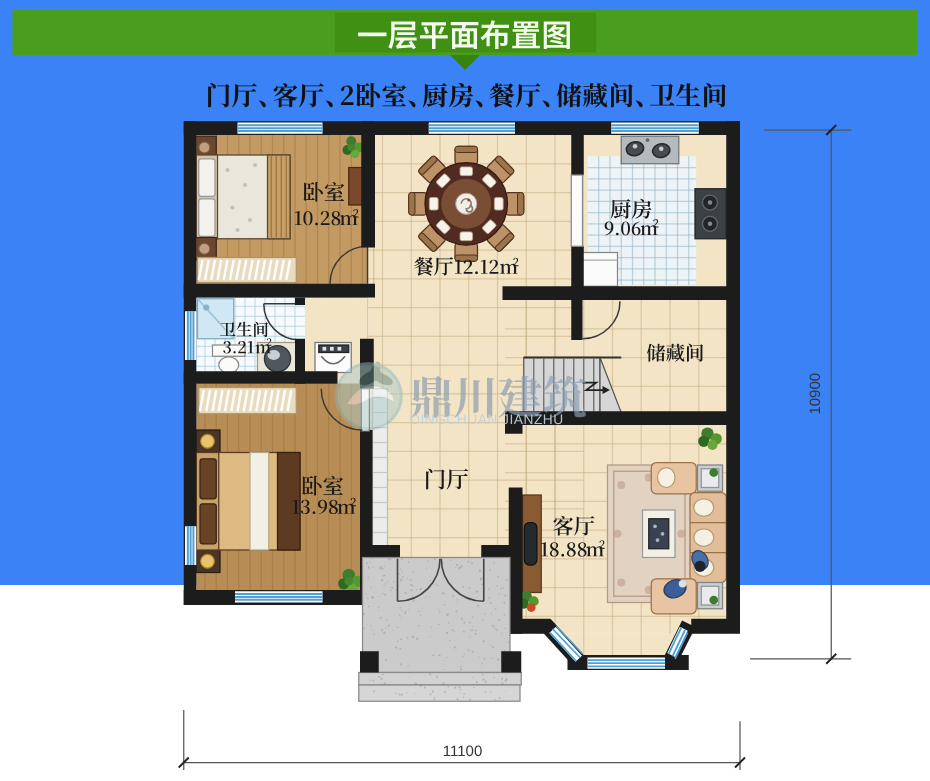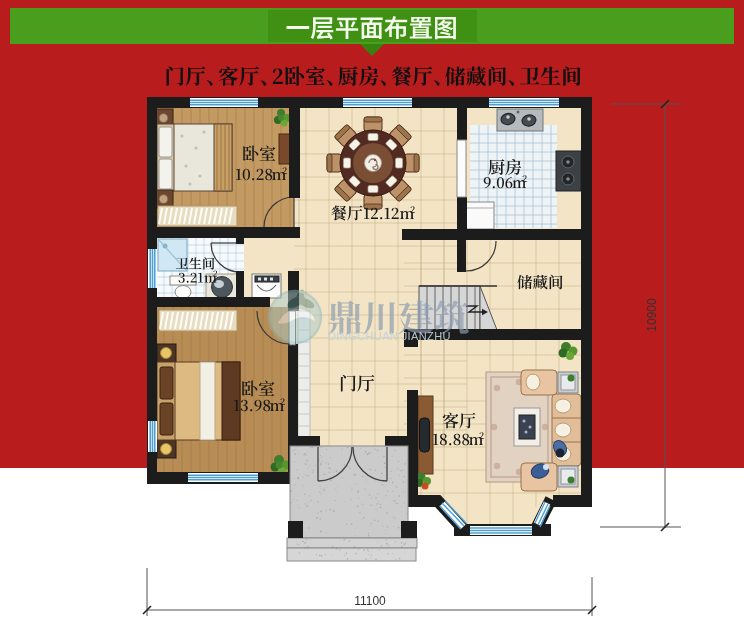--- a/index.html
+++ b/index.html
@@ -1,15 +1,15 @@
 <!DOCTYPE html>
 <html><head><meta charset="utf-8"><style>
 html,body{margin:0;padding:0;background:#fff;width:744px;height:625px;overflow:hidden}
 </style></head><body>
-<div style="position:relative;width:744px;height:468px;background:#b91c1c;font-family:'Liberation Sans',sans-serif;">
+<div style="position:relative;width:744px;height:468px;background:#3b82f6;font-family:'Liberation Sans',sans-serif;">
 <div style="position:absolute;left:10px;top:8px;width:724px;height:36px;background:#4a9e1e;"></div>
     <div style="position:absolute;left:268px;top:10px;width:209px;height:32px;background:#3f9013;"></div>
     <div style="position:absolute;left:360px;top:44px;width:0;height:0;border-left:12px solid transparent;border-right:12px solid transparent;border-top:12px solid #37830f;"></div>
 <svg width="744" height="625" viewBox="0 0 744 625" style="position:absolute;left:0;top:0">
 <path d="M286.5 26H309.2V28.9H286.5Z M313 17.2H315.7V24.5Q315.7 26.1 315.6 28Q315.5 29.9 315.2 31.8Q315 33.8 314.4 35.7Q313.9 37.5 313.1 39.1Q312.8 38.9 312.4 38.6Q311.9 38.3 311.5 38.1Q311 37.9 310.7 37.8Q311.5 36.3 312 34.6Q312.4 32.9 312.7 31.2Q312.9 29.4 313 27.7Q313 26 313 24.5ZM315 17.2H332.2V24.1H315V21.8H329.5V19.5H315ZM317.7 25.7H331.7V28H317.7ZM316.3 30H333.3V32.3H316.3ZM326.9 33.5 329.2 32.5Q329.8 33.4 330.5 34.5Q331.2 35.5 331.8 36.5Q332.4 37.5 332.8 38.2L330.3 39.4Q330 38.6 329.4 37.6Q328.8 36.6 328.2 35.5Q327.5 34.4 326.9 33.5ZM317.6 39Q317.5 38.7 317.3 38.3Q317.2 37.9 317 37.4Q316.8 36.9 316.6 36.6Q317 36.5 317.3 36.3Q317.7 36 318 35.6Q318.2 35.3 318.5 34.9Q318.9 34.4 319.3 33.8Q319.7 33.1 320.1 32.4Q320.5 31.6 320.9 30.9L323.9 31.6Q323.2 32.7 322.4 33.8Q321.7 34.9 320.8 35.9Q320 36.9 319.2 37.7V37.7Q319.2 37.7 318.9 37.9Q318.7 38 318.4 38.2Q318.1 38.4 317.8 38.6Q317.6 38.8 317.6 39ZM317.6 39 317.5 37.1 319 36.3 329.9 35.6Q330 36.1 330.2 36.7Q330.3 37.3 330.4 37.7Q327.3 37.9 325.1 38.1Q323 38.3 321.6 38.4Q320.3 38.5 319.5 38.6Q318.7 38.7 318.3 38.8Q317.9 38.9 317.6 39Z M337.2 17.7H356.8V20.3H337.2ZM335.9 28.2H358.2V30.8H335.9ZM338.7 22 341.1 21.2Q341.6 22.1 342 23Q342.4 23.9 342.7 24.8Q343.1 25.7 343.2 26.4L340.7 27.3Q340.5 26.6 340.2 25.7Q339.9 24.8 339.5 23.8Q339.2 22.8 338.7 22ZM352.8 21.2 355.6 21.9Q355.2 22.9 354.7 23.8Q354.2 24.8 353.7 25.7Q353.3 26.6 352.8 27.3L350.5 26.6Q350.9 25.8 351.4 24.9Q351.8 23.9 352.2 23Q352.6 22 352.8 21.2ZM345.6 18.8H348.4V39.1H345.6Z M368.1 27H374.6V29.1H368.1ZM368.1 31.2H374.6V33.3H368.1ZM363.3 35.4H380.1V37.9H363.3ZM361.6 22.6H381.6V39.1H378.9V25H364.2V39.1H361.6ZM367 24.2H369.4V36.5H367ZM373.5 24.2H375.9V36.5H373.5ZM369.9 18.8 373 19.5Q372.6 20.8 372.2 22.1Q371.8 23.4 371.4 24.4L369 23.8Q369.2 23.1 369.4 22.2Q369.5 21.3 369.7 20.4Q369.8 19.5 369.9 18.8ZM360.6 17.6H382.7V20.1H360.6Z M385.3 19.7H407.2V22.3H385.3ZM396.1 23.3H398.8V39.1H396.1ZM389.2 26.2H404.4V28.7H391.8V36.9H389.2ZM403.3 26.2H406V34Q406 34.9 405.7 35.5Q405.5 36 404.8 36.3Q404.1 36.6 403.1 36.7Q402.1 36.7 400.6 36.7Q400.6 36.2 400.3 35.5Q400.1 34.8 399.8 34.3Q400.4 34.4 401 34.4Q401.7 34.4 402.1 34.4Q402.6 34.4 402.8 34.4Q403.1 34.4 403.2 34.3Q403.3 34.2 403.3 33.9ZM393.3 16.1 396 16.7Q395.1 19.7 393.8 22.6Q392.4 25.5 390.5 28Q388.5 30.5 385.9 32.4Q385.8 32 385.5 31.6Q385.2 31.2 385 30.8Q384.7 30.3 384.4 30.1Q386.2 28.9 387.6 27.3Q389 25.7 390.1 23.9Q391.2 22 392 20Q392.8 18.1 393.3 16.1Z M424.7 18.8V20.5H428V18.8ZM419.2 18.8V20.5H422.3V18.8ZM413.7 18.8V20.5H416.8V18.8ZM411.2 17.1H430.6V22.3H411.2ZM410.1 23.4H431.2V25.4H410.1ZM419.3 21.7 422 21.9Q421.9 23.2 421.6 24.7Q421.3 26.1 421.1 27.2H418.6Q418.8 26.5 418.9 25.5Q419.1 24.6 419.2 23.6Q419.3 22.6 419.3 21.7ZM409.8 36.6H431.9V38.5H409.8ZM414.1 29.2H427.4V30.5H414.1ZM414.2 31.6H427.4V33H414.2ZM414.3 34.1H427.6V35.5H414.3ZM412.8 26.5H428.8V37.6H426.2V28.1H415.3V37.6H412.8Z M435 17.1H455.9V39.2H453.2V19.5H437.5V39.2H435ZM436.5 35.9H454.7V38.2H436.5ZM442 30.3 443.1 28.8Q444.1 29 445.2 29.3Q446.4 29.6 447.4 30Q448.4 30.3 449.2 30.7L448.1 32.3Q447.4 32 446.3 31.6Q445.3 31.2 444.2 30.9Q443 30.6 442 30.3ZM443.2 19.6 445.3 20.3Q444.6 21.4 443.6 22.5Q442.7 23.5 441.6 24.5Q440.6 25.4 439.6 26Q439.4 25.8 439.1 25.5Q438.7 25.2 438.4 24.9Q438.1 24.7 437.8 24.5Q439.3 23.6 440.8 22.3Q442.2 21 443.2 19.6ZM449.7 21.6H450.1L450.5 21.5L452 22.3Q451 23.8 449.5 25.1Q448 26.4 446.2 27.4Q444.4 28.4 442.5 29.1Q440.5 29.8 438.6 30.3Q438.5 30 438.3 29.6Q438.1 29.2 437.9 28.8Q437.6 28.4 437.4 28.1Q439.2 27.8 441.1 27.2Q443 26.6 444.6 25.8Q446.3 25 447.6 24Q448.9 23 449.7 21.9ZM442.5 23.2Q443.6 24.3 445.3 25.3Q447 26.2 449.1 26.9Q451.2 27.6 453.3 28Q453 28.4 452.5 28.9Q452.1 29.5 451.9 30Q449.7 29.5 447.6 28.7Q445.4 27.8 443.6 26.6Q441.8 25.5 440.6 24ZM443.1 21.6H450.4V23.5H441.7ZM439.7 33.5 440.9 31.8Q442.2 31.9 443.5 32.1Q444.9 32.3 446.2 32.6Q447.6 32.9 448.8 33.2Q450 33.6 450.9 33.9L449.8 35.7Q448.6 35.3 446.9 34.9Q445.2 34.4 443.3 34.1Q441.4 33.7 439.7 33.5Z" fill="#f4fbee"></path>
 <path d="M168.3 66.4Q169.9 66.6 170.9 67.1Q171.9 67.5 172.3 68.1Q172.8 68.7 172.8 69.2Q172.9 69.8 172.6 70.2Q172.3 70.6 171.8 70.7Q171.3 70.8 170.7 70.5Q170.5 69.8 170.1 69.1Q169.7 68.3 169.1 67.7Q168.6 67 168.1 66.5ZM169.7 69.4Q169.7 69.7 169.5 69.8Q169.3 70 168.9 70.1V85Q168.9 85.2 168.6 85.3Q168.3 85.5 167.8 85.7Q167.4 85.8 166.9 85.8H166.5V69.1ZM182 68.4V69H173.8L173.6 68.4ZM180.3 68.4 181.4 67.1 183.7 68.9Q183.6 69.1 183.4 69.2Q183.2 69.3 182.9 69.4V82.9Q182.9 83.7 182.7 84.3Q182.5 84.9 181.8 85.3Q181 85.7 179.6 85.8Q179.5 85.2 179.4 84.8Q179.3 84.4 179 84.1Q178.7 83.8 178.2 83.6Q177.7 83.4 176.8 83.2V82.9Q176.8 82.9 177.2 83Q177.6 83 178.2 83Q178.8 83.1 179.3 83.1Q179.8 83.1 180 83.1Q180.3 83.1 180.4 83Q180.5 82.9 180.5 82.6V68.4Z M188.1 68.1V67.1L190.9 68.3H190.6V73.6Q190.6 74.7 190.5 76Q190.4 77.3 190.2 78.6Q189.9 79.9 189.4 81.2Q188.9 82.5 188 83.7Q187.2 84.9 185.8 85.8L185.6 85.7Q186.8 83.9 187.3 81.9Q187.8 79.8 187.9 77.7Q188.1 75.6 188.1 73.6V68.3ZM203 66.6Q203 66.6 203.3 66.8Q203.5 67 203.9 67.3Q204.3 67.6 204.7 67.9Q205.1 68.2 205.4 68.5Q205.3 68.9 204.8 68.9H190V68.3H201.7ZM199.1 82.7Q199.1 83.5 198.9 84.2Q198.7 84.8 198 85.2Q197.3 85.6 195.8 85.7Q195.8 85.1 195.7 84.7Q195.6 84.2 195.3 84Q195 83.7 194.6 83.5Q194.2 83.3 193.3 83.1V82.9Q193.3 82.9 193.7 82.9Q194 82.9 194.5 82.9Q195.1 83 195.5 83Q196 83 196.2 83Q196.4 83 196.5 82.9Q196.6 82.8 196.6 82.6V72.6H199.1ZM202.6 70.9Q202.6 70.9 202.8 71.1Q203.1 71.2 203.4 71.6Q203.8 71.9 204.2 72.2Q204.6 72.6 204.9 72.9Q204.9 73.1 204.8 73.2Q204.6 73.2 204.4 73.2H191.1L190.9 72.6H201.3Z M211.3 85.7Q210.8 85.7 210.5 85.4Q210.2 85.2 210 84.7Q209.7 84.1 209.3 83.5Q209 82.8 208.5 82.1Q207.9 81.3 207 80.6L207.2 80.3Q209.2 80.7 210.4 81.4Q211.6 82 212.2 82.9Q212.5 83.3 212.5 83.6Q212.6 84 212.6 84.3Q212.6 84.9 212.3 85.3Q211.9 85.7 211.3 85.7Z M225.3 85.1Q225.3 85.2 225.1 85.4Q224.9 85.5 224.4 85.7Q224 85.8 223.4 85.8H223V79L223.2 78.7L225.6 79.6H225.3ZM232.9 79.6V80.1H224V79.6ZM232.1 72.1V72.7H225.3L225.6 72.1ZM231.2 79.6 232.3 78.4 234.5 80.1Q234.4 80.2 234.2 80.3Q234.1 80.4 233.8 80.5V85.1Q233.8 85.1 233.4 85.3Q233.1 85.4 232.6 85.5Q232.2 85.7 231.8 85.7H231.4V79.6ZM232.8 83.7V84.3H223.9V83.7ZM230.6 72.1 232.2 70.7 234.5 73Q234.4 73.1 234.1 73.2Q233.9 73.2 233.5 73.3Q232.4 74.6 230.8 75.8Q229.2 76.9 227.3 77.9Q225.4 78.8 223.2 79.6Q221 80.3 218.8 80.7L218.6 80.5Q220.7 79.8 222.6 78.9Q224.5 78 226.1 76.9Q227.7 75.8 228.9 74.6Q230.2 73.3 230.9 72.1ZM228.3 71.1Q228.2 71.3 228 71.4Q227.8 71.5 227.4 71.4Q225.9 73.6 223.9 74.9Q222 76.2 219.9 77L219.7 76.8Q220.7 76 221.7 75Q222.8 73.9 223.7 72.5Q224.6 71.2 225.2 69.7ZM224.9 72.4Q225.8 73.8 227.1 74.8Q228.5 75.7 230.3 76.4Q232.1 77 234 77.4Q236 77.8 238 78L238 78.2Q237.2 78.4 236.7 79Q236.3 79.6 236.1 80.4Q233.4 79.9 231.2 78.9Q229 78 227.3 76.4Q225.7 74.9 224.6 72.6ZM226.3 66.5Q227.7 66.5 228.4 66.7Q229.2 67 229.5 67.4Q229.9 67.8 229.8 68.3Q229.8 68.7 229.4 69Q229.1 69.4 228.6 69.4Q228.1 69.5 227.6 69.1Q227.5 68.4 227.1 67.8Q226.7 67.1 226.1 66.7ZM234.5 69.3 235.7 68.1 237.9 70.1Q237.7 70.3 237.1 70.4Q236.6 70.9 235.8 71.5Q235.1 72.1 234.4 72.5L234.2 72.3Q234.3 71.9 234.4 71.4Q234.5 70.8 234.6 70.3Q234.7 69.7 234.7 69.3ZM221.6 68.2Q222 69.4 222 70.3Q222 71.2 221.7 71.9Q221.4 72.5 220.9 72.8Q220.6 73 220.2 73.1Q219.8 73.1 219.5 72.9Q219.1 72.7 219 72.4Q218.8 71.8 219.1 71.4Q219.3 71 219.8 70.7Q220.2 70.5 220.5 70.2Q220.9 69.8 221.1 69.3Q221.3 68.7 221.3 68.2ZM235.6 69.3V69.9H221.2V69.3Z M241.7 68.1V67.1L244.5 68.3H244.1V73.6Q244.1 74.7 244.1 76Q244 77.3 243.8 78.6Q243.5 79.9 243 81.2Q242.5 82.5 241.6 83.7Q240.8 84.9 239.4 85.8L239.2 85.7Q240.3 83.9 240.9 81.9Q241.4 79.8 241.5 77.7Q241.7 75.6 241.7 73.6V68.3ZM256.6 66.6Q256.6 66.6 256.9 66.8Q257.1 67 257.5 67.3Q257.8 67.6 258.3 67.9Q258.7 68.2 259 68.5Q258.9 68.9 258.4 68.9H243.6V68.3H255.3ZM252.7 82.7Q252.7 83.5 252.5 84.2Q252.2 84.8 251.5 85.2Q250.8 85.6 249.4 85.7Q249.4 85.1 249.3 84.7Q249.1 84.2 248.9 84Q248.6 83.7 248.2 83.5Q247.7 83.3 246.9 83.1V82.9Q246.9 82.9 247.2 82.9Q247.6 82.9 248.1 82.9Q248.6 83 249.1 83Q249.5 83 249.7 83Q250 83 250.1 82.9Q250.2 82.8 250.2 82.6V72.6H252.7ZM256.2 70.9Q256.2 70.9 256.4 71.1Q256.6 71.2 257 71.6Q257.4 71.9 257.8 72.2Q258.2 72.6 258.5 72.9Q258.5 73.1 258.3 73.2Q258.2 73.2 258 73.2H244.7L244.5 72.6H254.8Z M264.9 85.7Q264.4 85.7 264.1 85.4Q263.8 85.2 263.5 84.7Q263.3 84.1 262.9 83.5Q262.6 82.8 262 82.1Q261.5 81.3 260.6 80.6L260.7 80.3Q262.8 80.7 264 81.4Q265.2 82 265.8 82.9Q266 83.3 266.1 83.6Q266.2 84 266.2 84.3Q266.2 84.9 265.8 85.3Q265.5 85.7 264.9 85.7Z M272.8 84V82.4Q273.8 81.4 274.6 80.3Q275.5 79.3 276.3 78.4Q277.4 77.1 278.1 76.2Q278.8 75.2 279.2 74.3Q279.5 73.4 279.5 72.4Q279.5 70.8 278.8 69.9Q278.1 69.1 276.8 69.1Q276.3 69.1 275.8 69.2Q275.4 69.3 274.8 69.6L275.8 69.1L275.3 71.3Q275.1 72.2 274.8 72.5Q274.4 72.8 274 72.8Q273.5 72.8 273.2 72.5Q272.9 72.3 272.8 72Q272.9 70.8 273.6 70Q274.3 69.2 275.4 68.8Q276.5 68.4 277.7 68.4Q280.1 68.4 281.2 69.5Q282.3 70.7 282.3 72.5Q282.3 73.6 281.7 74.5Q281.2 75.5 280 76.6Q278.8 77.7 277 79.3Q276.7 79.6 276.2 80.1Q275.7 80.5 275.1 81.1Q274.5 81.6 273.9 82.2L274.1 81.5V81.8H282.8V84Z M298.5 72.6Q300.4 73 301.6 73.8Q302.8 74.5 303.4 75.2Q304 76 304.1 76.7Q304.2 77.4 303.9 77.9Q303.6 78.4 303.1 78.5Q302.6 78.6 301.9 78.1Q301.7 77.4 301.4 76.7Q301 75.9 300.5 75.2Q300 74.5 299.4 73.9Q298.9 73.2 298.3 72.7ZM299.5 66.7Q299.5 66.9 299.4 67.1Q299.2 67.2 298.8 67.3V85Q298.8 85.1 298.5 85.3Q298.2 85.5 297.8 85.7Q297.4 85.8 296.9 85.8H296.5V66.4ZM292.8 72.8 293.8 71.7 295.7 73.4Q295.6 73.5 295.4 73.6Q295.3 73.7 295 73.7V78.5Q295 78.6 294.7 78.7Q294.4 78.8 294 78.9Q293.6 79 293.2 79H292.7V72.8ZM293.6 77.5V78.1H286.9V77.5ZM293.6 72.8V73.4H286.8V72.8ZM291.8 77.7V83.7H289.6V77.7ZM291.8 68.2V73.1H289.6V68.2ZM294.1 81.6Q294.1 81.6 294.3 81.8Q294.6 82 294.9 82.3Q295.2 82.6 295.6 83Q296 83.3 296.3 83.6Q296.2 84 295.7 84H286.9V83.4H292.9ZM293.6 66.4Q293.6 66.4 293.8 66.6Q294 66.8 294.4 67.1Q294.7 67.3 295.1 67.7Q295.4 68 295.7 68.3Q295.7 68.6 295.2 68.6H286.8V68H292.4ZM287.3 68.4 287.9 68.7V84H288L287.3 85.1L285 83.7Q285.2 83.5 285.5 83.3Q285.8 83 286 82.9L285.6 83.7V68.4ZM285.6 66.8 288.2 68H287.9V69.3Q287.9 69.3 287.3 69.3Q286.8 69.3 285.6 69.3V68Z M313.4 66.5Q314.8 66.5 315.6 66.7Q316.3 67 316.7 67.4Q317 67.8 316.9 68.3Q316.9 68.7 316.6 69Q316.3 69.4 315.8 69.4Q315.3 69.5 314.7 69.1Q314.6 68.4 314.2 67.8Q313.8 67.1 313.3 66.7ZM321.6 69.3 322.8 68.1 325 70.1Q324.8 70.3 324.2 70.4Q323.7 70.9 323.1 71.4Q322.4 72 321.8 72.4L321.6 72.2Q321.7 71.8 321.7 71.3Q321.8 70.8 321.8 70.2Q321.8 69.7 321.8 69.3ZM308.7 68.2Q309.1 69.4 309.1 70.3Q309.1 71.2 308.8 71.9Q308.5 72.5 308 72.8Q307.7 73 307.3 73Q306.9 73 306.6 72.9Q306.3 72.7 306.1 72.3Q305.9 71.8 306.2 71.4Q306.5 70.9 306.9 70.7Q307.3 70.5 307.6 70.1Q308 69.7 308.2 69.2Q308.4 68.7 308.4 68.2ZM322.7 69.3V69.9H308.3V69.3ZM316.7 73.7Q316.6 73.9 316.3 73.9Q316 74 315.4 73.8L316.1 73.7Q315.6 74.1 314.8 74.6Q314 75 313 75.4Q312.1 75.8 311.1 76.2Q310.2 76.6 309.3 76.8L309.3 76.6H310.3Q310.3 77.6 310 78.1Q309.7 78.7 309.3 78.9L308.2 76.3Q308.2 76.3 308.5 76.2Q308.8 76.2 308.9 76.1Q309.6 75.9 310.3 75.4Q311 74.9 311.7 74.4Q312.4 73.8 312.9 73.2Q313.5 72.7 313.8 72.2ZM308.8 76.4Q309.8 76.4 311.7 76.4Q313.5 76.3 315.9 76.3Q318.2 76.2 320.7 76.2L320.7 76.5Q318.9 76.9 316 77.4Q313.1 77.9 309.4 78.4ZM318 74.1Q319.7 74.4 320.7 74.9Q321.8 75.4 322.3 76Q322.8 76.6 322.9 77.1Q323 77.7 322.8 78.1Q322.6 78.5 322.1 78.6Q321.7 78.8 321.1 78.5Q320.8 77.7 320.2 77Q319.7 76.2 319 75.5Q318.4 74.8 317.8 74.3ZM322.3 82.6Q322.3 82.6 322.6 82.8Q322.8 83 323.2 83.3Q323.6 83.6 324 83.9Q324.5 84.2 324.8 84.6Q324.7 84.9 324.2 84.9H306.1L306 84.3H321ZM320.4 79Q320.4 79 320.7 79.2Q320.9 79.4 321.3 79.7Q321.7 80 322.1 80.3Q322.5 80.6 322.9 80.9Q322.8 81.3 322.3 81.3H308.2L308 80.7H319.1ZM319.7 70.6Q319.7 70.6 319.9 70.8Q320.1 70.9 320.5 71.2Q320.8 71.5 321.2 71.8Q321.6 72.1 322 72.4Q321.9 72.5 321.8 72.6Q321.6 72.7 321.4 72.7H308.9L308.8 72.1H318.4ZM317.3 77.9Q317.3 78.1 317.1 78.3Q317 78.4 316.6 78.5V84.7H314V77.7Z M331 85.7Q330.6 85.7 330.3 85.4Q329.9 85.2 329.7 84.7Q329.4 84.1 329.1 83.5Q328.8 82.8 328.2 82.1Q327.6 81.3 326.7 80.6L326.9 80.3Q329 80.7 330.2 81.4Q331.4 82 331.9 82.9Q332.2 83.3 332.3 83.6Q332.4 84 332.4 84.3Q332.4 84.9 332 85.3Q331.6 85.7 331 85.7Z M342.4 71.1H347.4L348.6 69.6Q348.6 69.6 349 69.9Q349.3 70.1 349.9 70.6Q350.4 71 350.8 71.4Q350.7 71.7 350.2 71.7H342.6ZM349.9 73.7H355.5L356.4 72.1Q356.4 72.1 356.7 72.4Q357 72.7 357.4 73.2Q357.8 73.6 358.1 73.9Q358 74.3 357.5 74.3H350.1ZM343.8 77.1H348.6V77.6H343.8ZM353.2 69.6 356.3 69.9Q356.3 70.1 356.1 70.2Q355.9 70.4 355.6 70.4V83.1Q355.6 83.9 355.4 84.5Q355.2 85.1 354.6 85.4Q353.9 85.7 352.6 85.9Q352.6 85.3 352.5 84.9Q352.4 84.5 352.2 84.2Q352 83.9 351.6 83.7Q351.3 83.5 350.6 83.4V83.1Q350.6 83.1 350.9 83.2Q351.1 83.2 351.6 83.2Q352 83.2 352.3 83.2Q352.7 83.3 352.8 83.3Q353.1 83.3 353.2 83.2Q353.2 83.1 353.2 82.9ZM341.4 83.2Q342.2 83.1 343.7 82.9Q345.2 82.7 347.1 82.5Q349 82.2 351.1 81.8L351.1 82.1Q349.9 82.7 348 83.4Q346.1 84.2 343.3 85.1Q343.2 85.5 342.8 85.6ZM343.7 78.7Q344.7 79.2 345.2 79.7Q345.7 80.3 345.8 80.8Q345.9 81.3 345.7 81.7Q345.6 82.1 345.2 82.3Q344.9 82.5 344.5 82.4Q344 82.3 343.7 81.9Q343.8 81.1 343.7 80.2Q343.6 79.4 343.4 78.8ZM350.4 75.8Q351.5 76.3 352.1 76.9Q352.7 77.6 352.9 78.1Q353 78.7 352.9 79.2Q352.8 79.7 352.4 79.9Q352.1 80.2 351.7 80.1Q351.2 80 350.8 79.6Q350.9 79 350.8 78.3Q350.7 77.6 350.5 77Q350.4 76.4 350.2 75.9ZM347.1 78.5 349.9 79.2Q349.8 79.4 349.6 79.5Q349.4 79.7 349.1 79.7Q348.7 80.4 348 81.3Q347.4 82.2 346.7 82.9H346.4Q346.6 82.3 346.7 81.5Q346.8 80.7 346.9 80Q347 79.2 347.1 78.5ZM342.9 73.7V72.8L345 73.7H348.6V74.3H345V78.1Q345 78.2 344.7 78.4Q344.4 78.5 344 78.7Q343.6 78.8 343.2 78.8H342.9ZM347.5 73.7H347.3L348.3 72.7L350.3 74.2Q350.2 74.3 350.1 74.4Q349.9 74.5 349.6 74.5V77.9Q349.6 78 349.3 78.1Q349 78.2 348.6 78.3Q348.2 78.4 347.9 78.4H347.5ZM339.9 68.1V67.9V67.1L342.5 68.1H342.2V73.2Q342.2 74.6 342.1 76.2Q342 77.9 341.6 79.6Q341.3 81.3 340.5 82.9Q339.8 84.5 338.4 85.9L338.2 85.7Q339 83.8 339.3 81.7Q339.7 79.5 339.8 77.4Q339.9 75.2 339.9 73.2ZM341 68.1H353.7L355.1 66.4Q355.1 66.4 355.3 66.6Q355.6 66.8 356 67.1Q356.3 67.4 356.8 67.7Q357.2 68.1 357.5 68.4Q357.5 68.5 357.3 68.6Q357.2 68.7 357 68.7H341Z M368.6 73.4Q369.9 73.4 370.7 73.6Q371.4 73.9 371.7 74.3Q372.1 74.8 372 75.2Q372 75.6 371.7 75.9Q371.3 76.2 370.9 76.3Q370.4 76.3 369.9 76Q369.7 75.3 369.3 74.6Q368.8 73.9 368.4 73.5ZM370.7 76.5Q370.6 77.6 370.4 78.7Q370.2 79.7 369.7 80.7Q369.3 81.7 368.4 82.6Q367.5 83.5 366 84.3Q364.6 85.1 362.4 85.8L362.2 85.5Q364.3 84.5 365.4 83.4Q366.6 82.3 367.1 81.2Q367.6 80 367.8 78.9Q368 77.7 368 76.5ZM373.8 78.9 375 77.7 377.2 79.5Q376.9 79.8 376.4 79.8Q376.2 82 375.8 83.3Q375.4 84.6 374.7 85.1Q374.2 85.4 373.6 85.5Q372.9 85.7 372 85.7Q372 85.2 371.9 84.8Q371.9 84.5 371.6 84.2Q371.3 84 370.8 83.8Q370.2 83.6 369.6 83.4L369.6 83.2Q370 83.2 370.6 83.3Q371.2 83.3 371.7 83.3Q372.2 83.3 372.4 83.3Q372.8 83.3 373.1 83.2Q373.3 83 373.5 82.4Q373.6 81.9 373.8 81Q373.9 80.1 374 78.9ZM374.7 78.9V79.5H368.4L368.6 78.9ZM376.1 74.7Q376.1 74.7 376.4 74.9Q376.6 75.1 377 75.4Q377.3 75.7 377.7 76Q378.2 76.3 378.5 76.6Q378.4 77 377.9 77H364.5L364.3 76.4H374.9ZM367 66.4Q368.5 66.4 369.4 66.6Q370.2 66.9 370.7 67.3Q371.1 67.8 371.1 68.2Q371.2 68.7 370.9 69.1Q370.7 69.5 370.2 69.6Q369.8 69.7 369.2 69.4Q368.9 68.9 368.6 68.4Q368.2 67.9 367.7 67.4Q367.3 66.9 366.9 66.6ZM375.5 72.7V73.3H362.8V72.7ZM361.8 69.2V68.4L364.6 69.4H364.2V73.9Q364.2 75 364.1 76.3Q364.1 77.5 363.8 78.8Q363.5 80.1 363 81.3Q362.4 82.6 361.5 83.7Q360.5 84.9 359.1 85.8L358.9 85.7Q360.2 83.9 360.8 81.9Q361.5 80 361.6 77.9Q361.8 75.9 361.8 73.9V69.4ZM375.3 69.4V70H362.8V69.4ZM374.2 69.4 375.3 68.2 377.7 70Q377.6 70.1 377.4 70.2Q377.2 70.3 376.9 70.4V73.5Q376.9 73.5 376.5 73.7Q376.2 73.9 375.7 74Q375.3 74.1 374.9 74.1H374.4V69.4Z M384.6 85.7Q384.2 85.7 383.8 85.4Q383.5 85.2 383.3 84.7Q383 84.1 382.7 83.5Q382.3 82.8 381.8 82.1Q381.2 81.3 380.3 80.6L380.5 80.3Q382.6 80.7 383.8 81.4Q385 82 385.5 82.9Q385.8 83.3 385.9 83.6Q385.9 84 385.9 84.3Q385.9 84.9 385.6 85.3Q385.2 85.7 384.6 85.7Z M399.6 81.4Q402.2 81.5 404 81.9Q405.9 82.3 407 82.8Q408.2 83.4 408.8 83.9Q409.4 84.5 409.5 85Q409.6 85.5 409.3 85.7Q408.9 86 408.3 86Q407.6 85.4 406.5 84.8Q405.5 84.2 404.3 83.6Q403 83 401.8 82.6Q400.6 82.1 399.5 81.8ZM398.5 78.9H396.2V78.1V76.5L396.9 76L398.7 76.7H398.5ZM395.4 83.6Q396 83.6 397.1 83.5Q398.2 83.4 399.5 83.2Q400.9 83.1 402.3 83L402.3 83.2Q401.8 83.5 400.9 83.9Q400 84.3 398.8 84.8Q397.7 85.3 396.4 85.8ZM397.9 77.9 398.5 78.2V83.5L396.1 84.4L397.1 83.6Q397.3 84.3 397.2 84.8Q397.1 85.3 396.9 85.7Q396.6 86 396.4 86.1L395 83.7Q395.8 83.3 396 83.1Q396.2 82.9 396.2 82.6V77.9ZM400.2 74.7Q401.3 74.6 401.8 74.8Q402.4 74.9 402.6 75.3Q402.9 75.6 402.8 75.9Q402.8 76.2 402.5 76.5Q402.2 76.7 401.8 76.8Q401.4 76.8 401 76.5Q401 76.1 400.7 75.6Q400.4 75.1 400 74.8ZM397.3 69.8Q397.2 70 397 70Q396.9 70.1 396.5 70Q395.7 70.7 394.6 71.4Q393.5 72.2 392.3 72.6L392.1 72.4Q392.6 72 393.1 71.4Q393.6 70.8 394 70.1Q394.4 69.4 394.6 68.8ZM409.9 81.8Q409.8 81.9 409.6 82Q409.5 82 409.1 81.9Q408.3 82.2 407.1 82.5Q405.9 82.8 404.8 83L404.6 82.8Q405.2 82.4 405.7 81.9Q406.3 81.5 406.9 81Q407.4 80.5 407.7 80.1ZM405.7 80.3V80.9H397.1V80.3ZM405.3 78.5V79.1H397.1V78.5ZM406 76.7V77.3H397.1V76.7ZM404.3 76.7 405.3 75.7 407.4 77.2Q407.2 77.4 406.8 77.5V80.7Q406.8 80.8 406.5 81Q406.2 81.1 405.7 81.3Q405.3 81.4 404.9 81.4H404.4V76.7ZM402.2 73.1Q401.4 73.9 400.3 74.7Q399.1 75.6 397.7 76.3Q396.4 77.1 394.8 77.7Q393.3 78.3 391.8 78.7L391.7 78.4Q393.1 77.8 394.4 77Q395.7 76.2 396.9 75.3Q398.1 74.3 398.9 73.4Q399.8 72.5 400.1 71.6L403.5 72.4Q403.4 72.6 403.2 72.7Q403 72.8 402.5 72.9Q403.2 73.5 404.3 73.9Q405.3 74.4 406.5 74.7Q407.8 75 409 75.2Q410.3 75.4 411.4 75.6L411.4 75.9Q410.7 76.1 410.3 76.7Q409.8 77.3 409.8 78Q408.2 77.5 406.7 76.8Q405.2 76.1 404.1 75.2Q402.9 74.2 402.2 73.1ZM407.2 67.8 408.4 66.6 410.6 68.4Q410.4 68.6 409.8 68.7Q409.1 70.4 407.4 71.7Q405.7 72.9 403.3 73.6L403.2 73.4Q404.9 72.4 406 71Q407 69.5 407.4 67.8ZM402.9 69.6Q405 69.8 406.4 70.3Q407.8 70.8 408.6 71.4Q409.5 72 409.8 72.6Q410.1 73.2 410 73.7Q410 74.2 409.6 74.4Q409.2 74.7 408.6 74.5Q408.1 73.9 407.4 73.2Q406.7 72.6 405.9 71.9Q405.1 71.3 404.3 70.7Q403.5 70.2 402.7 69.8ZM394.5 71Q395.6 71 396.2 71.3Q396.7 71.5 396.9 71.9Q397.1 72.2 397 72.5Q396.9 72.8 396.6 73Q396.3 73.2 395.9 73.2Q395.5 73.2 395.1 72.9Q395.2 72.4 394.9 71.9Q394.7 71.4 394.4 71.1ZM398.7 69.9 399.9 68.9 401.7 70.5Q401.6 70.6 401.4 70.7Q401.2 70.7 400.9 70.8Q399.6 72.7 397.3 74Q395.1 75.3 392.1 75.9L391.9 75.5Q394.4 74.7 396.2 73.2Q398.1 71.8 399 69.9ZM400.2 69.9V70.5H395.2L395.6 69.9ZM408.5 67.8V68.4H402.9L402.7 67.8ZM400.3 66.8Q400.3 66.8 400.6 67Q400.9 67.3 401.3 67.6Q401.7 67.9 402.1 68.2Q402 68.6 401.5 68.6H397.7V68H399.4ZM398.9 66.8Q398.9 66.9 398.8 67Q398.6 67.2 398.4 67.2V70.4H396.3V66.5Z M415 68.1V67.1L417.9 68.3H417.5V73.6Q417.5 74.7 417.4 76Q417.3 77.3 417.1 78.6Q416.8 79.9 416.3 81.2Q415.8 82.5 415 83.7Q414.1 84.9 412.7 85.8L412.5 85.7Q413.7 83.9 414.2 81.9Q414.7 79.8 414.8 77.7Q415 75.6 415 73.6V68.3ZM429.9 66.6Q429.9 66.6 430.2 66.8Q430.4 67 430.8 67.3Q431.2 67.6 431.6 67.9Q432 68.2 432.3 68.5Q432.2 68.9 431.7 68.9H416.9V68.3H428.6ZM426 82.7Q426 83.5 425.8 84.2Q425.6 84.8 424.9 85.2Q424.2 85.6 422.7 85.7Q422.7 85.1 422.6 84.7Q422.5 84.2 422.2 84Q421.9 83.7 421.5 83.5Q421.1 83.3 420.2 83.1V82.9Q420.2 82.9 420.6 82.9Q420.9 82.9 421.5 82.9Q422 83 422.4 83Q422.9 83 423.1 83Q423.3 83 423.4 82.9Q423.5 82.8 423.5 82.6V72.6H426ZM429.5 70.9Q429.5 70.9 429.7 71.1Q430 71.2 430.3 71.6Q430.7 71.9 431.1 72.2Q431.5 72.6 431.9 72.9Q431.8 73.1 431.7 73.2Q431.5 73.2 431.3 73.2H418L417.8 72.6H428.2Z M438.2 85.7Q437.8 85.7 437.4 85.4Q437.1 85.2 436.9 84.7Q436.6 84.1 436.3 83.5Q435.9 82.8 435.4 82.1Q434.8 81.3 433.9 80.6L434.1 80.3Q436.1 80.7 437.3 81.4Q438.5 82 439.1 82.9Q439.4 83.3 439.4 83.6Q439.5 84 439.5 84.3Q439.5 84.9 439.2 85.3Q438.8 85.7 438.2 85.7Z M450.8 82.5Q451.2 82.3 451.9 81.9Q452.6 81.5 453.5 81Q454.4 80.5 455.3 80L455.4 80.2Q455.1 80.6 454.6 81.3Q454.1 81.9 453.5 82.8Q452.8 83.6 452.1 84.5ZM453 72.8 453.5 73.1V82.4L451.5 83.2L452.5 82.3Q452.8 83 452.7 83.5Q452.6 84.1 452.4 84.4Q452.2 84.7 452 84.9L450.4 82.5Q451 82.1 451.2 81.9Q451.4 81.7 451.4 81.4V72.8ZM451.6 72.7 452.6 71.7 454.3 73.3Q454.2 73.4 454 73.6Q453.8 73.7 453.3 73.7L453.5 73.5V74.3H451.4V72.7ZM450.9 67.8Q452.2 68.1 452.8 68.6Q453.5 69.1 453.8 69.6Q454.1 70.1 454 70.6Q453.9 71 453.6 71.3Q453.3 71.6 452.9 71.6Q452.5 71.6 452 71.2Q452 70.6 451.8 70.1Q451.5 69.5 451.3 68.9Q451 68.3 450.7 67.9ZM452.6 72.7V73.3H449.7L449.5 72.7ZM451 67.4Q451 67.6 450.8 67.7Q450.6 67.8 450.2 67.8Q449.7 69.7 449.1 71.4Q448.4 73.2 447.5 74.6Q446.7 76.1 445.6 77.2L445.4 77.1Q445.9 75.7 446.4 74Q446.9 72.2 447.3 70.3Q447.6 68.4 447.8 66.5ZM449.8 72Q449.7 72.2 449.6 72.3Q449.5 72.4 449.2 72.4V85.2Q449.2 85.3 448.9 85.4Q448.6 85.6 448.2 85.7Q447.8 85.8 447.4 85.8H447V72.6L447.9 71.4ZM458.2 85.1Q458.2 85.2 457.7 85.5Q457.2 85.7 456.3 85.7H455.9V75.6V75.6L458.4 76.6H458.2ZM465.1 69.2Q465 69.4 464.8 69.5Q464.6 69.5 464.2 69.5Q463.3 71.2 461.8 72.9Q460.4 74.7 458.4 76.2Q456.4 77.7 453.9 78.7L453.7 78.5Q455.8 77.2 457.4 75.4Q459.1 73.7 460.4 71.7Q461.6 69.8 462.3 68ZM459.6 66.7Q459.6 66.9 459.4 67.1Q459.3 67.2 459 67.2V74.2H456.9V66.5ZM463.3 72.4Q463.3 72.4 463.6 72.6Q463.8 72.8 464.1 73.1Q464.4 73.3 464.7 73.7Q465.1 74 465.3 74.3Q465.3 74.6 464.8 74.6H454.2L454 74H462.2ZM460.3 68.5Q460.3 68.5 460.6 68.8Q460.8 69 461.2 69.4Q461.7 69.8 462 70.1Q461.9 70.5 461.4 70.5H454.7L454.5 69.9H459.3ZM461.3 76.6 462.4 75.4 464.6 77.1Q464.5 77.2 464.3 77.3Q464.1 77.4 463.8 77.5V84.9Q463.8 84.9 463.5 85.1Q463.1 85.2 462.7 85.3Q462.3 85.5 461.9 85.5H461.5V76.6ZM462.2 83.6V84.2H457.3V83.6ZM462.2 80V80.6H457.3V80ZM462.2 76.6V77.1H457.3V76.6Z M483.6 67.2Q483.6 67.2 483.9 67.5Q484.3 67.8 484.8 68.2Q485.2 68.6 485.6 69Q485.5 69.3 485.1 69.3H466.8L466.6 68.7H482.5ZM480.8 66.8Q480.8 67 480.6 67.1Q480.5 67.3 480.1 67.3V70.2Q480.1 70.3 479.8 70.4Q479.5 70.6 479 70.7Q478.6 70.8 478.2 70.8H477.8V66.5ZM474.9 66.8Q474.9 67 474.8 67.1Q474.6 67.2 474.2 67.3V70.7Q474.2 70.8 473.9 70.9Q473.7 71 473.2 71.1Q472.8 71.2 472.4 71.2H472V66.5ZM470 71.7Q469.9 71.9 469.8 72Q469.6 72.2 469.1 72.2V73.9Q469.1 73.9 468.7 73.9Q468.4 73.9 467.4 73.9V72.7V71.5ZM468.7 72.5 469.1 72.7V76.1H469.3L468.7 77L466.8 75.8Q466.9 75.6 467.2 75.4Q467.5 75.2 467.8 75.1L467.4 75.8V72.5ZM472.8 73.4 474.6 74.3H474.4V75.6Q474.4 75.6 474 75.6Q473.6 75.6 472.8 75.6V74.3ZM474 75 474.4 75.2V83H474.5L473.9 83.9L472.2 82.7Q472.3 82.5 472.6 82.3Q472.9 82.1 473.2 82.1L472.8 82.7V75ZM481.5 70.7Q481.5 70.8 481.3 71Q481.1 71.2 480.8 71.2Q480.8 73 480.9 74.7Q481 76.4 481.3 78Q481.6 79.5 482.2 80.7Q482.9 82 483.8 82.8Q484 83 484.2 83Q484.3 82.9 484.4 82.7Q484.6 82.4 484.9 81.7Q485.1 81.1 485.4 80.5L485.6 80.6L485.2 83.5Q485.7 84.2 485.8 84.7Q485.9 85.1 485.7 85.3Q485.3 85.7 484.8 85.7Q484.2 85.7 483.7 85.4Q483.1 85.2 482.7 84.8Q481.4 83.6 480.6 82.1Q479.8 80.6 479.4 78.7Q478.9 76.9 478.8 74.8Q478.6 72.7 478.6 70.4ZM485.3 74.5Q485.2 74.7 485 74.8Q484.8 74.9 484.5 74.9Q483.8 77.7 482.6 79.9Q481.5 82 479.9 83.4Q478.3 84.9 476.2 85.9L475.9 85.6Q478.5 83.8 480.3 80.8Q482 77.8 482.6 73.6ZM469.5 78Q469.4 79.2 469.2 80.4Q469 81.7 468.4 82.8Q467.8 84 466.7 84.9L466.4 84.7Q467 83.6 467.3 82.5Q467.5 81.3 467.6 80.2Q467.7 79.1 467.7 78ZM471.1 78V78.6H466.7L466.5 78ZM471.2 75.5V76.1H468.3V75.5ZM477.8 81.3Q477.8 81.3 478 81.5Q478.3 81.7 478.6 82Q479 82.4 479.2 82.7Q479.2 83 478.7 83H473.7V82.4H476.9ZM477.4 73.3Q477.4 73.3 477.7 73.5Q478 73.7 478.3 74Q478.7 74.3 479 74.6Q478.9 74.9 478.4 74.9H473.7V74.3H476.6ZM476.7 79.6V82.6H475.3V79.6ZM476.7 74.4V77.1H475.3V74.4ZM470.2 71.7V71.1L472.6 71.9H472.2V76.4Q472.2 77.5 472.1 78.8Q472 80 471.7 81.3Q471.4 82.5 470.6 83.7Q469.9 84.9 468.7 85.8L468.4 85.7Q469.3 84.3 469.7 82.7Q470 81.2 470.1 79.6Q470.2 78 470.2 76.4V71.9ZM484.1 70.6Q484.1 70.6 484.4 70.9Q484.7 71.1 485.1 71.5Q485.5 71.9 485.8 72.2Q485.8 72.5 485.3 72.5H471.6V71.9H483.1ZM477 76.9 477.7 76.1 479.3 77.3Q479.1 77.5 478.6 77.6V80Q478.6 80.1 478.4 80.2Q478.2 80.3 477.9 80.4Q477.6 80.5 477.4 80.5H477.1V76.9ZM481.1 69.5Q482.2 69.5 482.8 69.8Q483.3 70.1 483.4 70.5Q483.5 70.9 483.3 71.2Q483.1 71.5 482.7 71.6Q482.3 71.7 481.8 71.4Q481.8 70.9 481.5 70.4Q481.2 69.9 480.9 69.7ZM478 79.6V80.2H473.7V79.6ZM478 76.9V77.4H473.7V76.9Z M499.6 80V80.6H494.4V80ZM499.7 72.1V72.7H494.5V72.1ZM499.8 75.9V76.5H494.5V75.9ZM498.6 72.1 499.6 71.1 501.6 72.6Q501.5 72.7 501.4 72.8Q501.3 72.9 501 72.9V81.2Q501 81.3 500.7 81.5Q500.4 81.7 500 81.9Q499.6 82 499.1 82H498.8V72.1ZM493 71.2 495.3 72.1H495.2V81.8Q495.2 81.9 494.7 82.2Q494.3 82.5 493.4 82.5H493V72.1ZM490.6 66.4Q492.1 66.6 493 67.1Q493.9 67.6 494.4 68.2Q494.8 68.7 494.8 69.3Q494.8 69.8 494.5 70.2Q494.3 70.6 493.8 70.6Q493.3 70.7 492.7 70.4Q492.5 69.7 492.2 69Q491.8 68.3 491.3 67.7Q490.8 67 490.4 66.5ZM492 69.4Q492 69.7 491.8 69.8Q491.6 70 491.1 70.1V85Q491.1 85.2 490.9 85.3Q490.6 85.5 490.1 85.7Q489.7 85.8 489.2 85.8H488.8V69.1ZM503.9 68.3V68.9H495.5L495.3 68.3ZM502.8 68.3 503.9 67.1 506.2 68.9Q506.1 69 505.9 69.1Q505.7 69.2 505.4 69.3V82.9Q505.4 83.7 505.1 84.3Q504.9 84.9 504.3 85.3Q503.6 85.6 502.2 85.8Q502.1 85.2 502 84.8Q501.9 84.3 501.6 84.1Q501.4 83.8 500.9 83.6Q500.5 83.4 499.7 83.3V83Q499.7 83 500 83Q500.4 83 500.9 83Q501.4 83.1 501.9 83.1Q502.3 83.1 502.5 83.1Q502.8 83.1 502.9 83Q503 82.9 503 82.7V68.3Z M512.7 85.7Q512.3 85.7 512 85.4Q511.6 85.2 511.4 84.7Q511.1 84.1 510.8 83.5Q510.4 82.8 509.9 82.1Q509.3 81.3 508.4 80.6L508.6 80.3Q510.7 80.7 511.9 81.4Q513.1 82 513.6 82.9Q513.9 83.3 514 83.6Q514.1 84 514.1 84.3Q514.1 84.9 513.7 85.3Q513.3 85.7 512.7 85.7Z M530.1 68.5V84.1H527.5V68.5ZM536.9 81.6Q536.9 81.6 537.1 81.8Q537.4 82.1 537.9 82.4Q538.3 82.8 538.8 83.2Q539.2 83.6 539.6 83.9Q539.5 84.3 539 84.3H520.2L520 83.7H535.3ZM534.9 68.2 536.2 66.9 538.5 68.8Q538.3 69 538.1 69.1Q537.9 69.2 537.6 69.2Q537.6 71.8 537.5 73.6Q537.3 75.4 537.2 76.6Q537 77.8 536.7 78.5Q536.5 79.2 536.1 79.6Q535.6 80.1 534.9 80.3Q534.2 80.5 533.3 80.5Q533.3 79.9 533.3 79.5Q533.2 79 533 78.8Q532.7 78.5 532.3 78.3Q531.8 78.1 531.2 77.9L531.2 77.7Q531.6 77.7 532 77.7Q532.5 77.8 532.9 77.8Q533.3 77.8 533.5 77.8Q533.8 77.8 533.9 77.7Q534.1 77.7 534.2 77.6Q534.7 77.1 534.8 74.9Q535 72.6 535.1 68.2ZM536.3 68.2V68.8H521.2L521.1 68.2Z M541 84.2H556.1L557.6 82.3Q557.6 82.3 557.9 82.6Q558.2 82.8 558.6 83.1Q559 83.4 559.5 83.8Q560 84.1 560.3 84.5Q560.3 84.8 559.7 84.8H541.2ZM543.4 77.4H554.5L555.9 75.6Q555.9 75.6 556.2 75.8Q556.5 76 556.9 76.4Q557.3 76.7 557.7 77Q558.2 77.4 558.6 77.7Q558.5 78 558 78H543.6ZM544.7 71.6H555.2L556.6 69.8Q556.6 69.8 556.8 70Q557.1 70.2 557.5 70.5Q557.9 70.8 558.4 71.2Q558.8 71.5 559.2 71.8Q559.1 72.2 558.6 72.2H544.4ZM549.3 66.6 552.7 66.9Q552.6 67.2 552.5 67.3Q552.3 67.5 551.9 67.5V84.6H549.3ZM544.6 67.2 548.1 68.3Q548.1 68.4 547.9 68.6Q547.7 68.7 547.3 68.7Q546.2 71.6 544.6 73.7Q543 75.8 541 77.2L540.8 77Q541.6 75.9 542.3 74.3Q543.1 72.7 543.7 70.9Q544.3 69.1 544.6 67.2Z M574.2 80V80.6H569V80ZM574.3 72.1V72.7H569V72.1ZM574.3 75.9V76.5H569.1V75.9ZM573.1 72.1 574.1 71.1 576.1 72.6Q576.1 72.7 575.9 72.8Q575.8 72.9 575.5 72.9V81.2Q575.5 81.3 575.2 81.5Q575 81.7 574.5 81.9Q574.1 82 573.7 82H573.3V72.1ZM567.5 71.2 569.8 72.1H569.8V81.8Q569.8 81.9 569.3 82.2Q568.8 82.5 567.9 82.5H567.5V72.1ZM565.1 66.4Q566.6 66.6 567.5 67.1Q568.5 67.6 568.9 68.2Q569.3 68.7 569.3 69.3Q569.3 69.8 569.1 70.2Q568.8 70.6 568.3 70.6Q567.8 70.7 567.2 70.4Q567.1 69.7 566.7 69Q566.3 68.3 565.8 67.7Q565.4 67 564.9 66.5ZM566.5 69.4Q566.5 69.7 566.3 69.8Q566.2 70 565.7 70.1V85Q565.7 85.2 565.4 85.3Q565.1 85.5 564.7 85.7Q564.2 85.8 563.7 85.8H563.3V69.1ZM578.4 68.3V68.9H570L569.8 68.3ZM577.3 68.3 578.4 67.1 580.7 68.9Q580.6 69 580.4 69.1Q580.2 69.2 579.9 69.3V82.9Q579.9 83.7 579.7 84.3Q579.5 84.9 578.8 85.3Q578.1 85.6 576.7 85.8Q576.7 85.2 576.6 84.8Q576.4 84.3 576.2 84.1Q575.9 83.8 575.5 83.6Q575 83.4 574.2 83.3V83Q574.2 83 574.6 83Q574.9 83 575.4 83Q576 83.1 576.4 83.1Q576.9 83.1 577.1 83.1Q577.3 83.1 577.4 83Q577.5 82.9 577.5 82.7V68.3Z" fill="#111"></path>
 <rect x="157" y="108" width="143" height="130" fill="#c39a62"></rect>
 <rect x="157" y="238" width="87" height="69" fill="#f7fafc"></rect>
 <rect x="244" y="238" width="50" height="69" fill="#f2e4c5"></rect>
 <rect x="157" y="307" width="140" height="165" fill="#b88d55"></rect>

